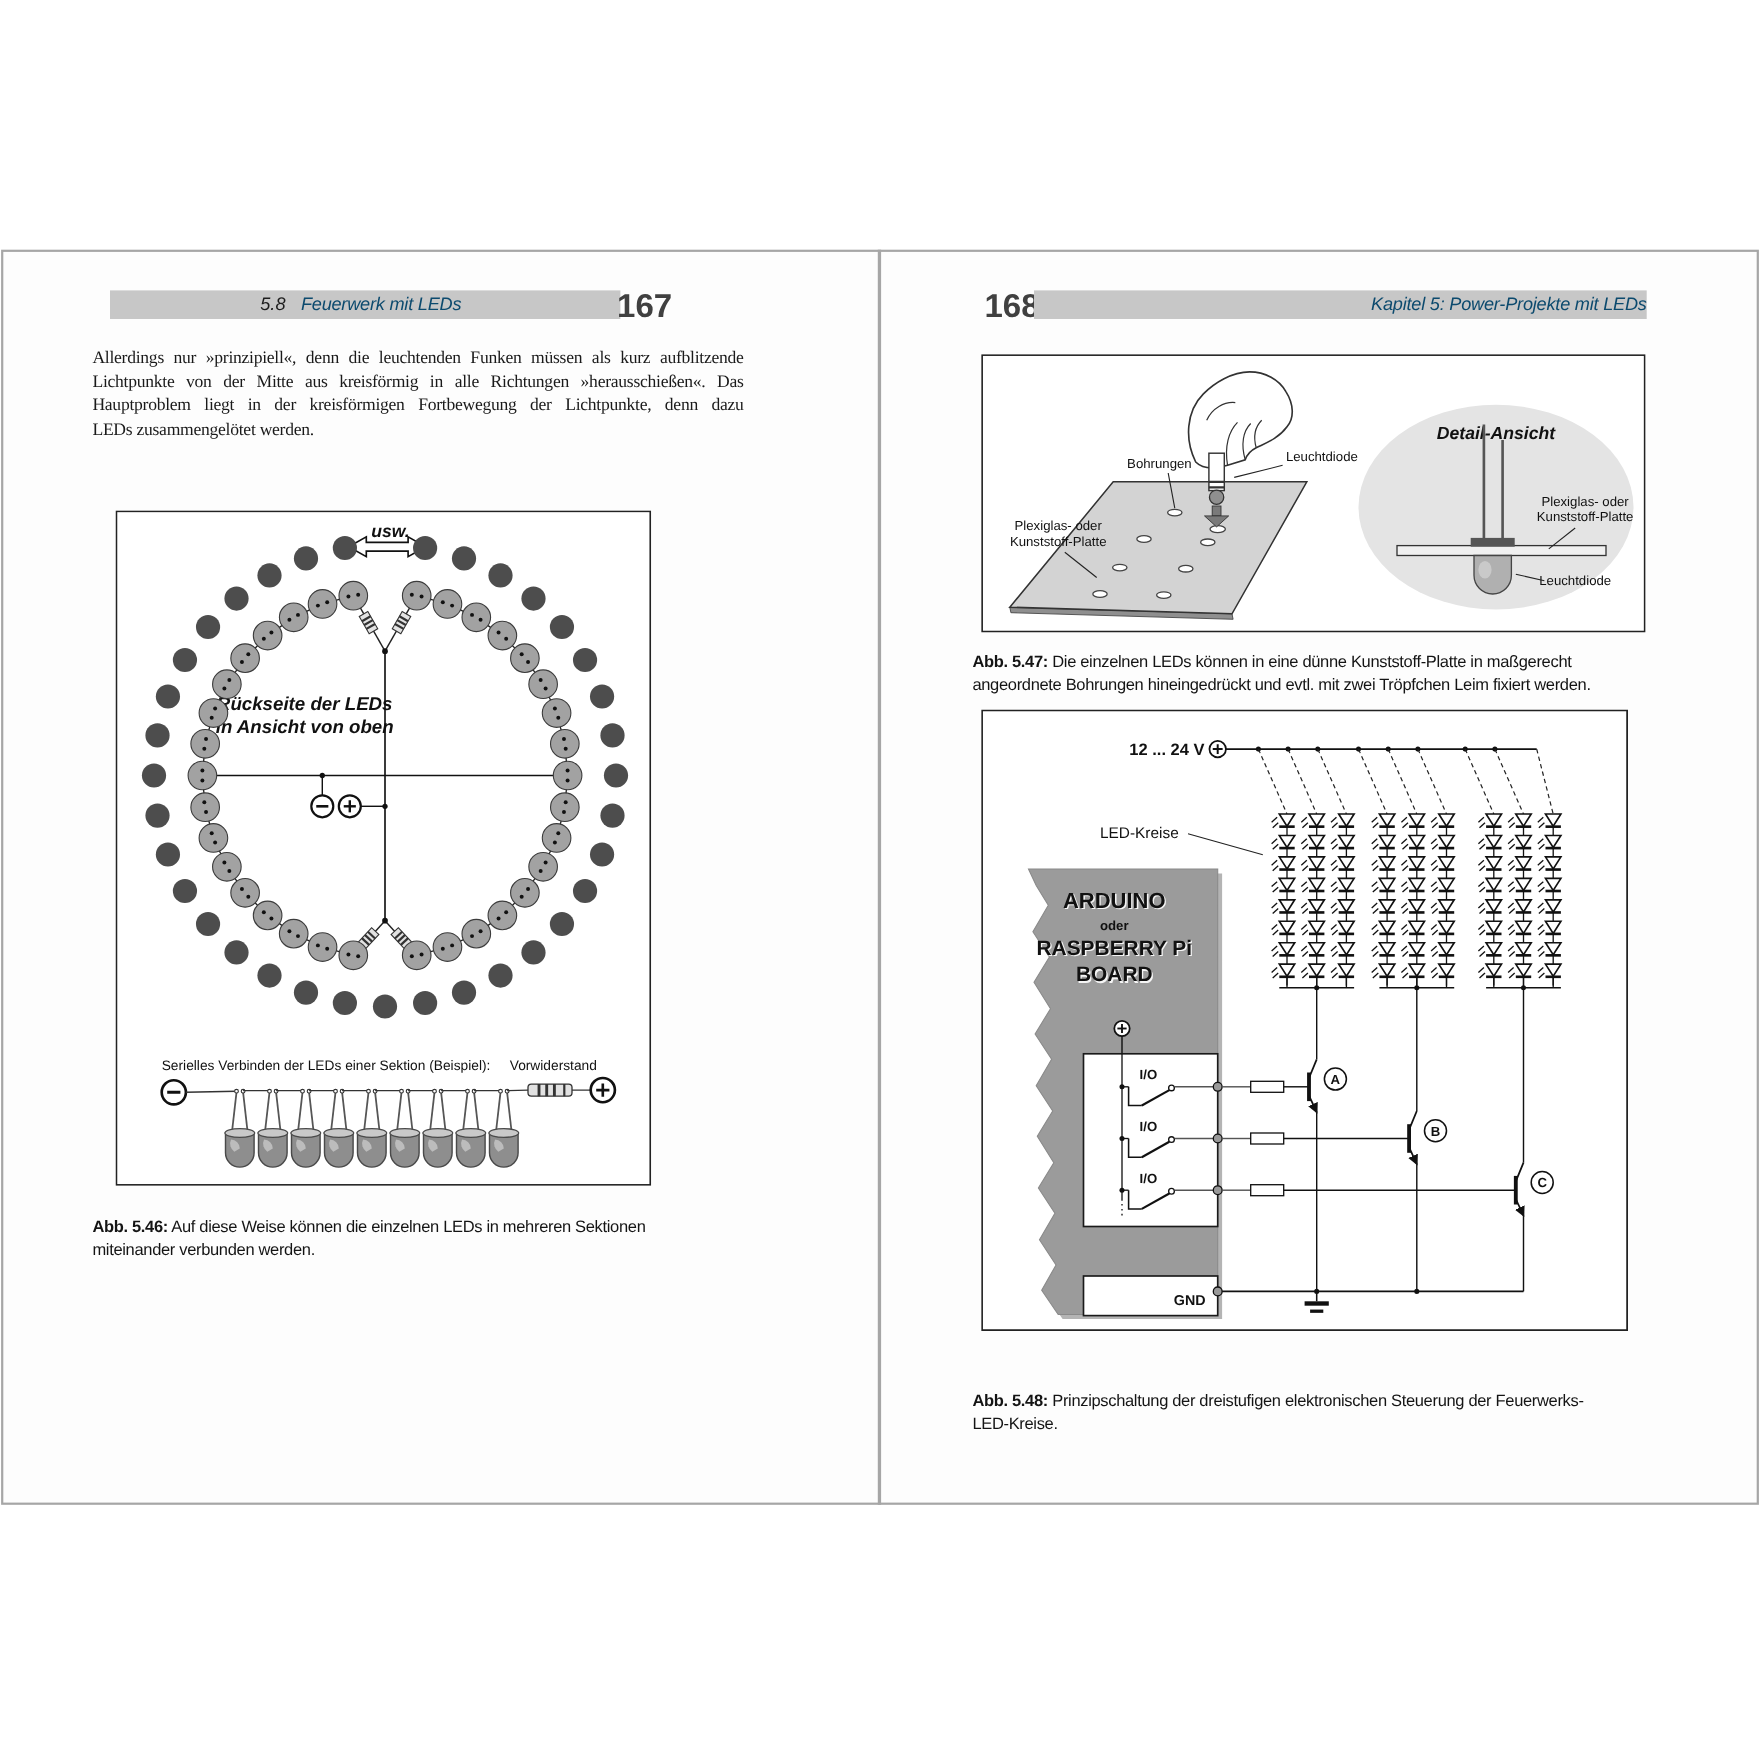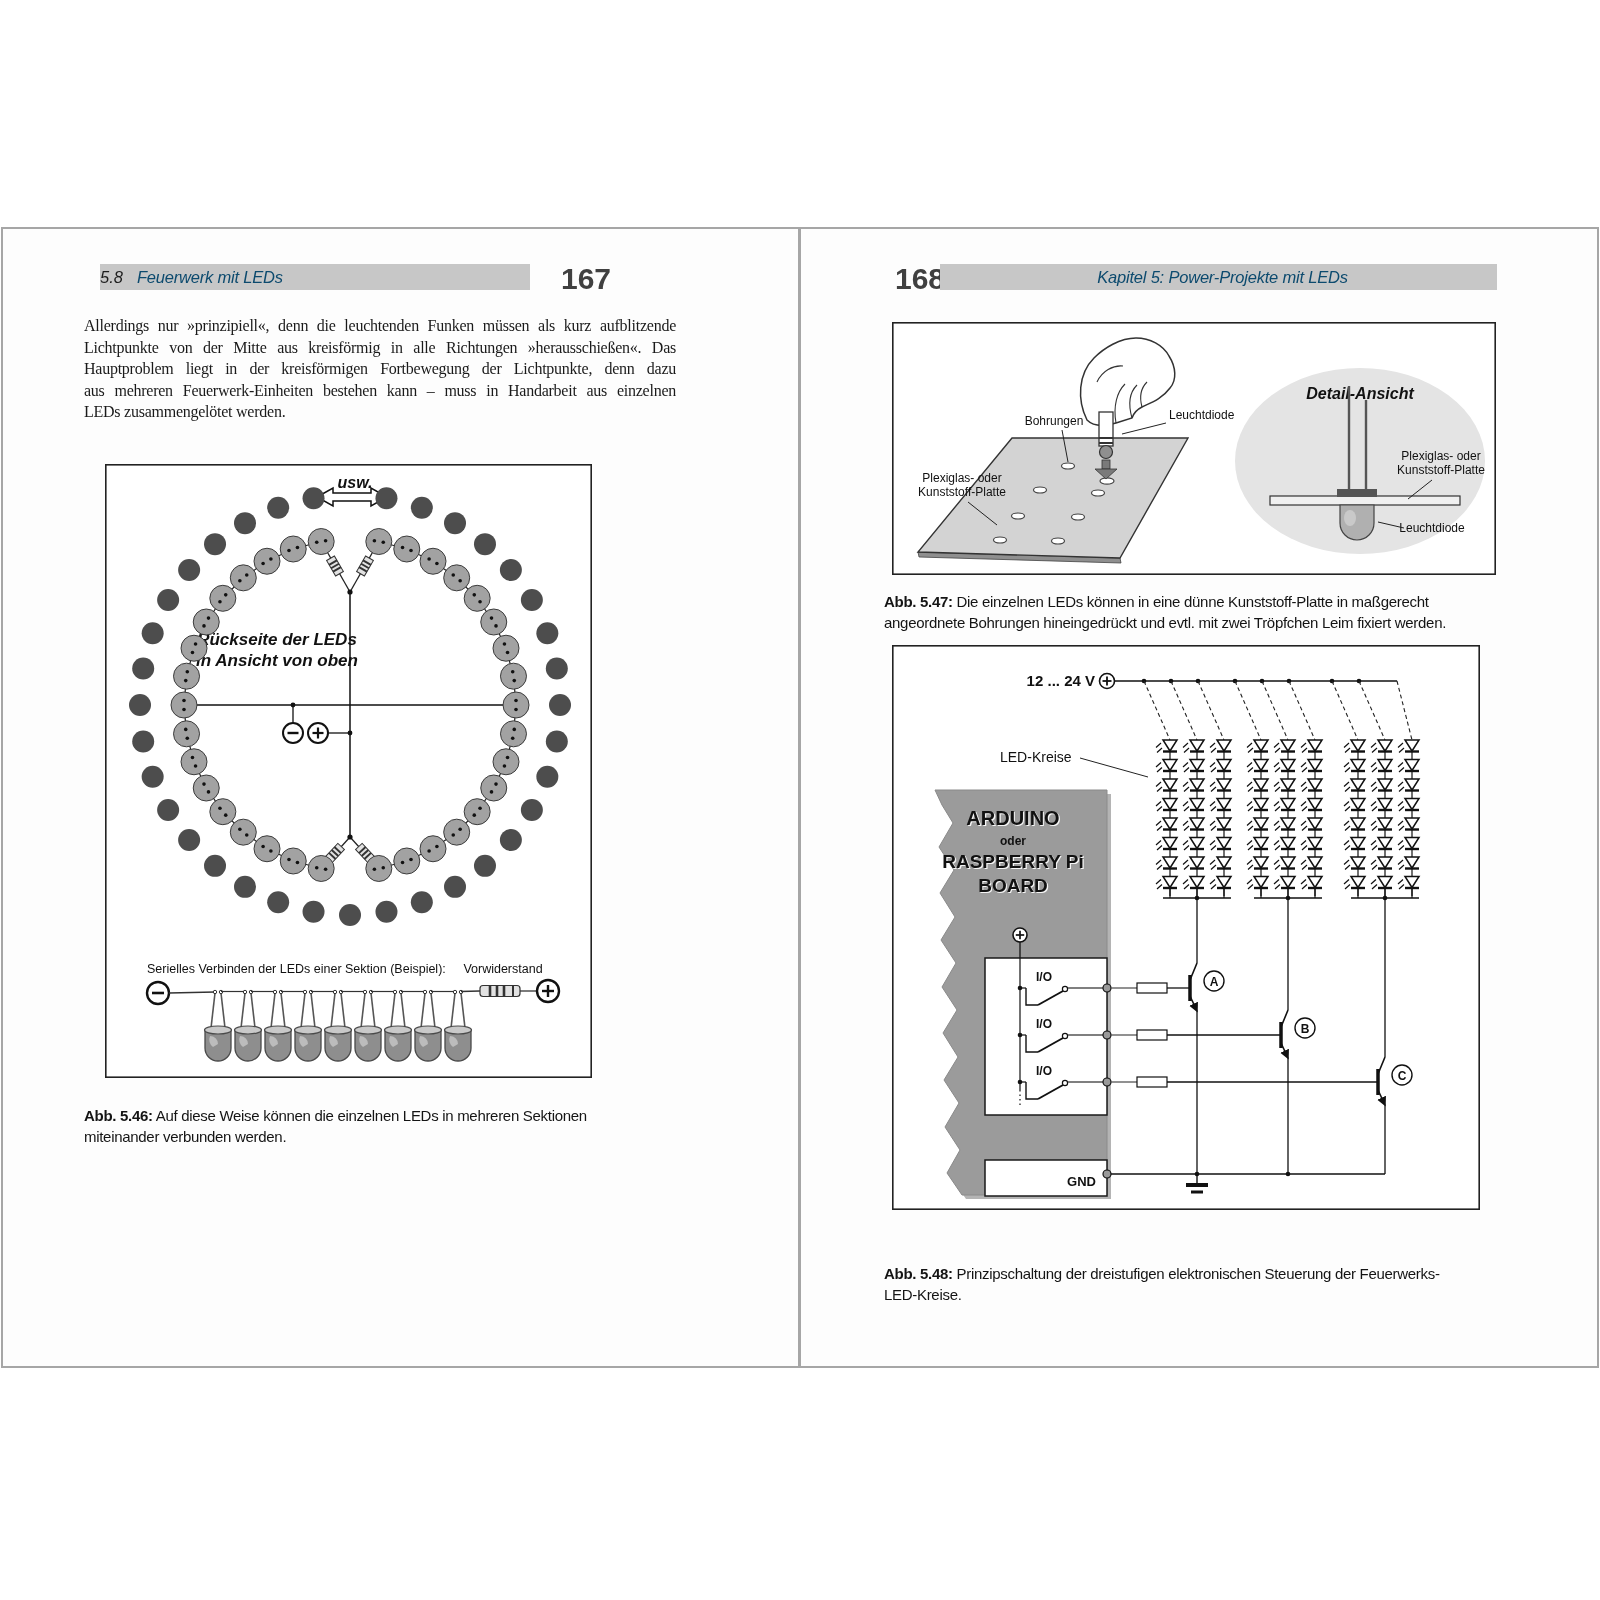--- a/index.html
+++ b/index.html
@@ -2,22 +2,22 @@
 <html><head>
 <meta charset="utf-8">
 <style>
   html,body{margin:0;padding:0;}
   body{width:1600px;height:1600px;position:relative;background:#fff;
        font-family:"Liberation Sans",sans-serif;overflow:hidden;}
   .spread{position:absolute;left:1px;top:227px;width:1594px;height:1137px;
           border:2px solid #a6a6a6;background:#fdfdfd;}
   .divider{position:absolute;left:798px;top:227px;width:3px;height:1141px;background:#a6a6a6;}
   .hdrbar{position:absolute;height:26px;background:#c7c7c7;display:flex;align-items:center;}
-  #hdrL{left:100px;top:264px;width:430px;justify-content:flex-start;padding-right:8px;box-sizing:border-box;}
-  #hdrR{left:940px;top:264px;width:557px;justify-content:center;padding-left:8px;box-sizing:border-box;}
+  #hdrL{left:100px;top:264px;width:464px;justify-content:center;padding-right:8px;box-sizing:border-box;}
+  #hdrR{left:940px;top:264px;width:557px;justify-content:flex-end;padding-left:8px;box-sizing:border-box;}
   .hdr-text{font-style:italic;font-size:16.5px;color:#0c4a6e;letter-spacing:-0.2px;}
   .hdr-num{font-style:italic;font-size:16.5px;color:#1d1d1d;margin-right:14px;}
   .pageno{position:absolute;font-weight:bold;font-size:30px;color:#404040;}
   #pnoL{left:561px;top:262px;}
   #pnoR{left:895px;top:262px;}
   #bodytext{position:absolute;left:84px;top:317px;width:592px;
             font-family:"Liberation Serif",serif;font-size:16px;letter-spacing:-0.25px;
             color:#1a1a1a;}
   .bl{text-align:justify;text-align-last:justify;white-space:nowrap;height:21.6px;overflow:visible;}
   .bl.last{text-align-last:left;}
@@ -42,21 +42,20 @@
 <div class="hdrbar" id="hdrL">
   <span class="hdr-num">5.8</span>
   <span class="hdr-text">Feuerwerk mit LEDs</span>
 </div>
 <div class="pageno" id="pnoL">167</div>
 
 <div id="bodytext">
   <div class="bl">Allerdings nur »prinzipiell«, denn die leuchtenden Funken müssen als kurz aufblitzende</div>
   <div class="bl">Lichtpunkte von der Mitte aus kreisförmig in alle Richtungen »herausschießen«. Das</div>
   <div class="bl">Hauptproblem liegt in der kreisförmigen Fortbewegung der Lichtpunkte, denn dazu</div>
-  <div class="bl">aus mehreren Feuerwerk-Einheiten bestehen kann – muss in Handarbeit aus einzelnen</div>
   <div class="bl last">LEDs zusammengelötet werden.</div>
 </div>
 
 <svg id="fig46" width="487" height="614" viewBox="0 0 487 614">
   <rect x="0.8" y="0.8" width="485.4" height="612.4" fill="#fff" stroke="#222" stroke-width="1.6"></rect>
 
   <text x="250" y="24" text-anchor="middle" class="biglabel" font-size="16" fill="#111">usw.</text>
   <polygon points="212,33 228,24 228,29 266,29 266,24 282,33 266,42 266,37 228,37 228,42" fill="#fff" stroke="#111" stroke-width="1.5"></polygon>
 
   <line x1="216" y1="77" x2="245" y2="128" stroke="#222" stroke-width="1.3"></line>

